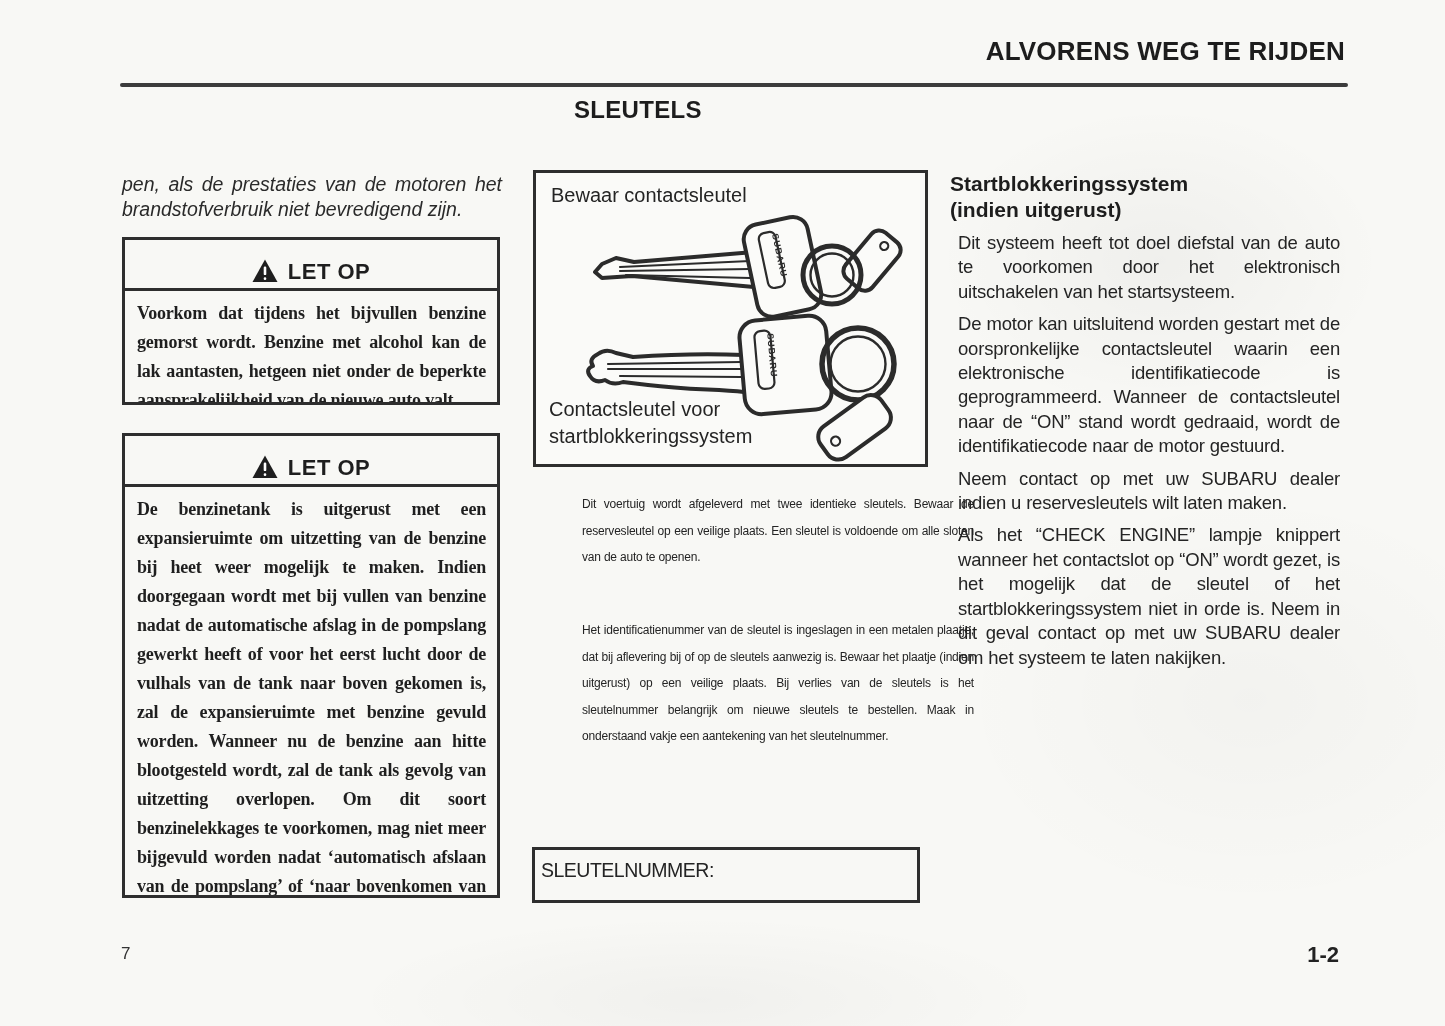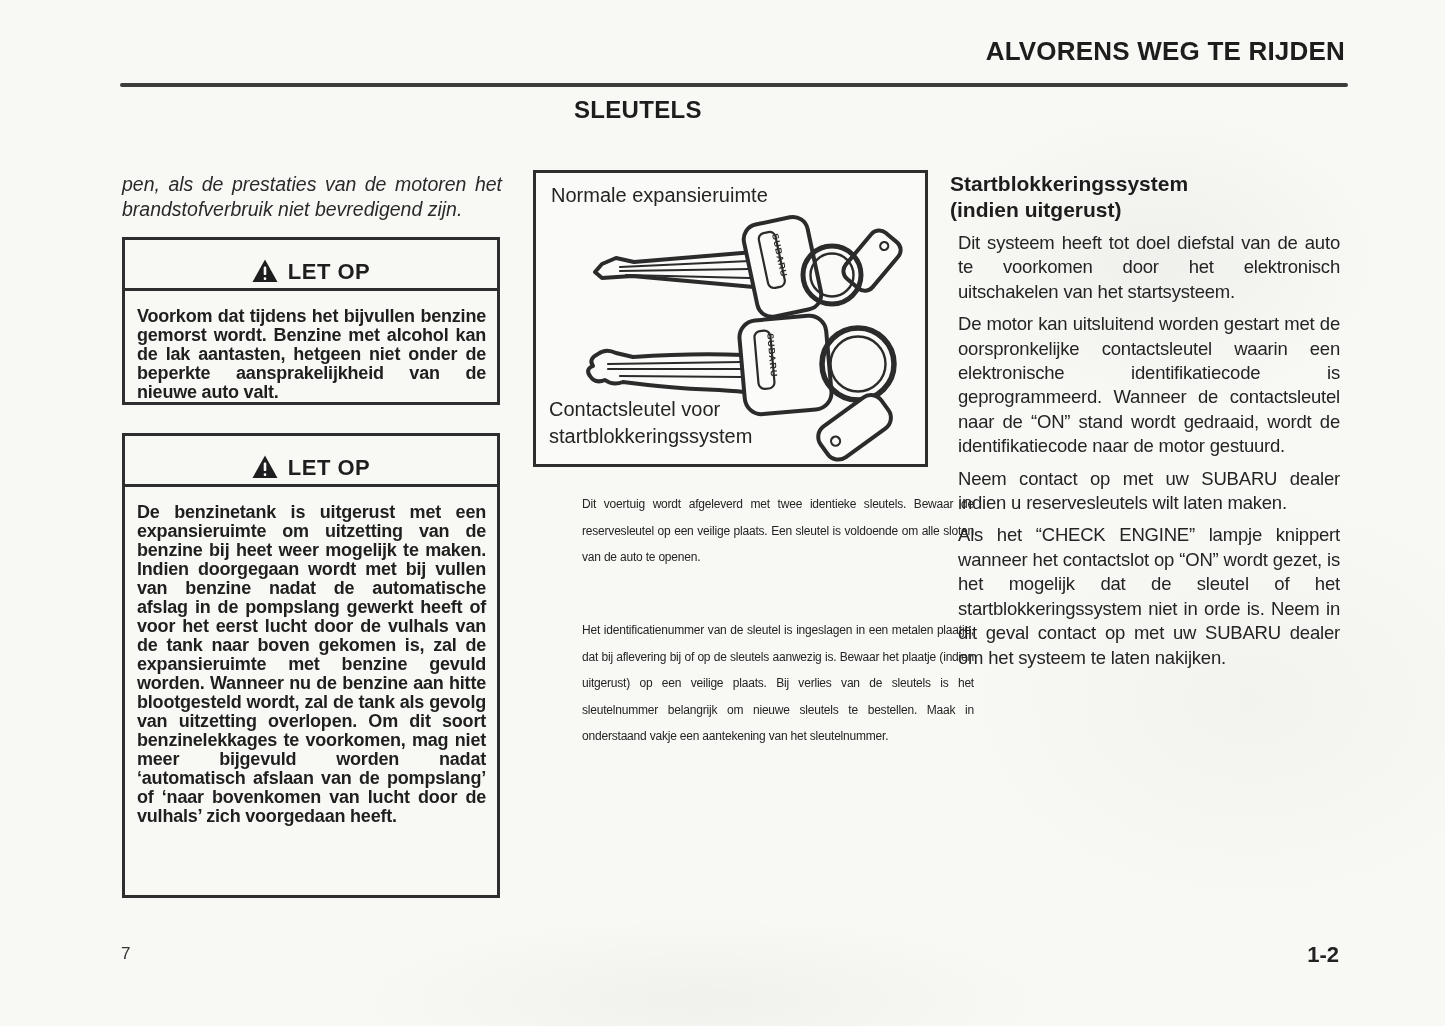--- a/index.html
+++ b/index.html
@@ -42,23 +42,23 @@
   }
   .caution-1 { top:237px; height:168px; }
   .caution-2 { top:433px; height:465px; }
   .caution-header {
     display:flex; justify-content:center; align-items:center; gap:10px;
     border-bottom:3px solid #2e2e2e; height:33px;
     font-weight:bold; font-size:22px; letter-spacing:0.5px; color:#1e1e1e;margin-top:15px;
   }
   .warn-icon { width:26px; height:24px; display:block; margin-top:-2px; }
   .caution-body {
-    padding:16px 11px 6px 12px;
-    font-weight:bold; font-size:18px; line-height:19px;
-    letter-spacing:-0.2px; text-align:justify; color:#1f1f1f;
+    padding:8px 11px 6px 12px;
+    font-weight:bold; font-size:18px; line-height:29px;
+    letter-spacing:-0.2px; text-align:justify; color:#1f1f1f;font-family:Liberation Serif, serif;
   }
   
   .figure-box {
     position:absolute; left:533px; top:170px; width:395px; height:297px;
     border:3px solid #2e2e2e; box-sizing:border-box; background:rgba(255,255,255,0.35);
   }
   .figure-label-top {
     position:absolute; left:15px; top:11px; font-size:20px; color:#242424;
   }
   .figure-label-bottom {
@@ -173,30 +173,33 @@
 
         <circle cx="322" cy="191" r="36" fill="none" stroke="#2b2b2b" stroke-width="5.5"></circle>
         <circle cx="322" cy="191" r="27.5" fill="none" stroke="#2b2b2b" stroke-width="2.4"></circle>
 
         <g transform="rotate(-36 317 253)">
           <rect class="key-line" x="280" y="236" width="75" height="38" rx="13"></rect>
           <circle class="key-thin" cx="294" cy="255" r="4.5"></circle>
         </g>
       </g>
     </svg>
-    <div class="figure-label-top">Normale expansieruimte</div>
+    <div class="figure-label-top">Bewaar contactsleutel</div>
     <div class="figure-label-bottom">
       <div>Contactsleutel voor</div>
       <div>startblokkeringssystem</div>
     </div>
   </div>
 
   <div class="mid-para mid-para-1">Dit voertuig wordt afgeleverd met twee identieke sleutels. Bewaar de reservesleutel op een veilige plaats. Een sleutel is voldoende om alle sloten van de auto te openen.</div>
   <div class="mid-para mid-para-2">Het identificatienummer van de sleutel is ingeslagen in een metalen plaatje, dat bij aflevering bij of op de sleutels aanwezig is. Bewaar het plaatje (indien uitgerust) op een veilige plaats. Bij verlies van de sleutels is het sleutelnummer belangrijk om nieuwe sleutels te bestellen. Maak in onderstaand vakje een aantekening van het sleutelnummer.</div>
 
+  <div class="key-number-box">
+    <div class="key-number-label">SLEUTELNUMMER:</div>
+  </div>
 
   <div class="right-col">
     <div class="right-heading">
       <div>Startblokkeringssystem</div>
       <div>(indien uitgerust)</div>
     </div>
     <p>Dit systeem heeft tot doel diefstal van de auto te voorkomen door het elektronisch uitschakelen van het startsysteem.</p>
     <p>De motor kan uitsluitend worden gestart met de oorspronkelijke contactsleutel waarin een elektronische identifikatiecode is geprogrammeerd. Wanneer de contactsleutel naar de “ON” stand wordt gedraaid, wordt de identifikatiecode naar de motor gestuurd.</p>
     <p>Neem contact op met uw SUBARU dealer indien u reservesleutels wilt laten maken.</p>
     <p>Als het “CHECK ENGINE” lampje knippert wanneer het contactslot op “ON” wordt gezet, is het mogelijk dat de sleutel of het startblokkeringssystem niet in orde is. Neem in dit geval contact op met uw SUBARU dealer om het systeem te laten nakijken.</p>

